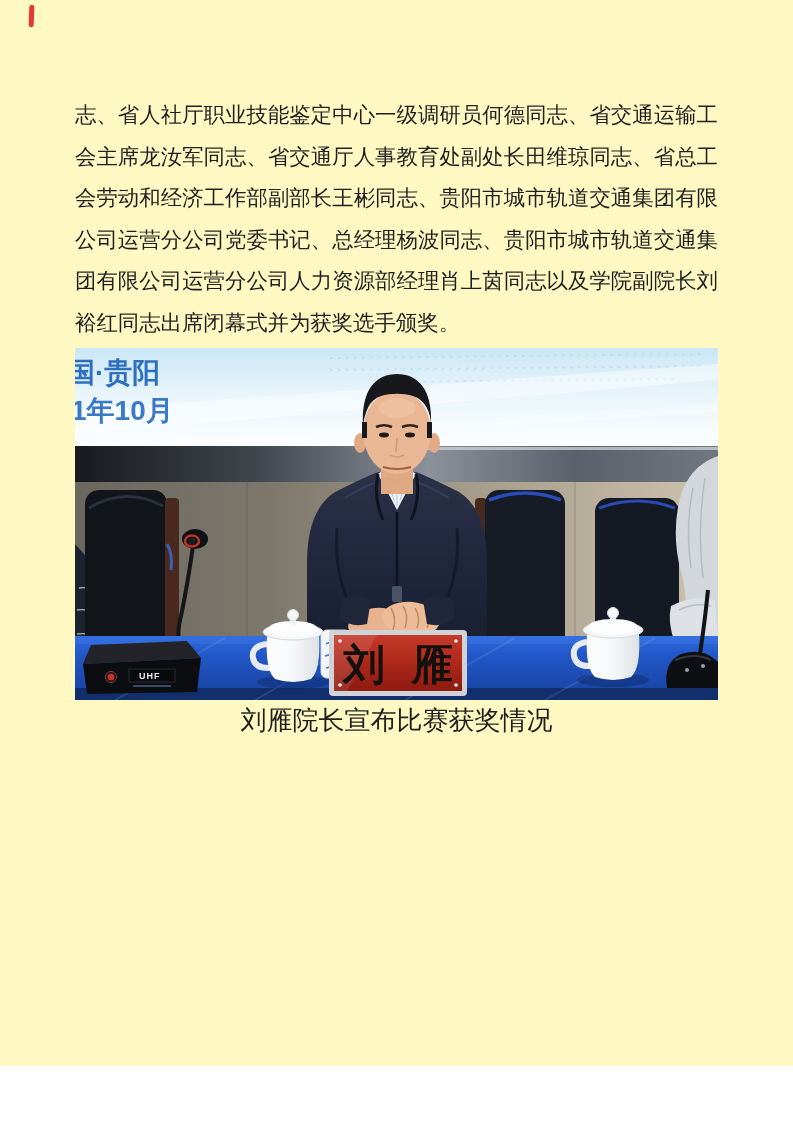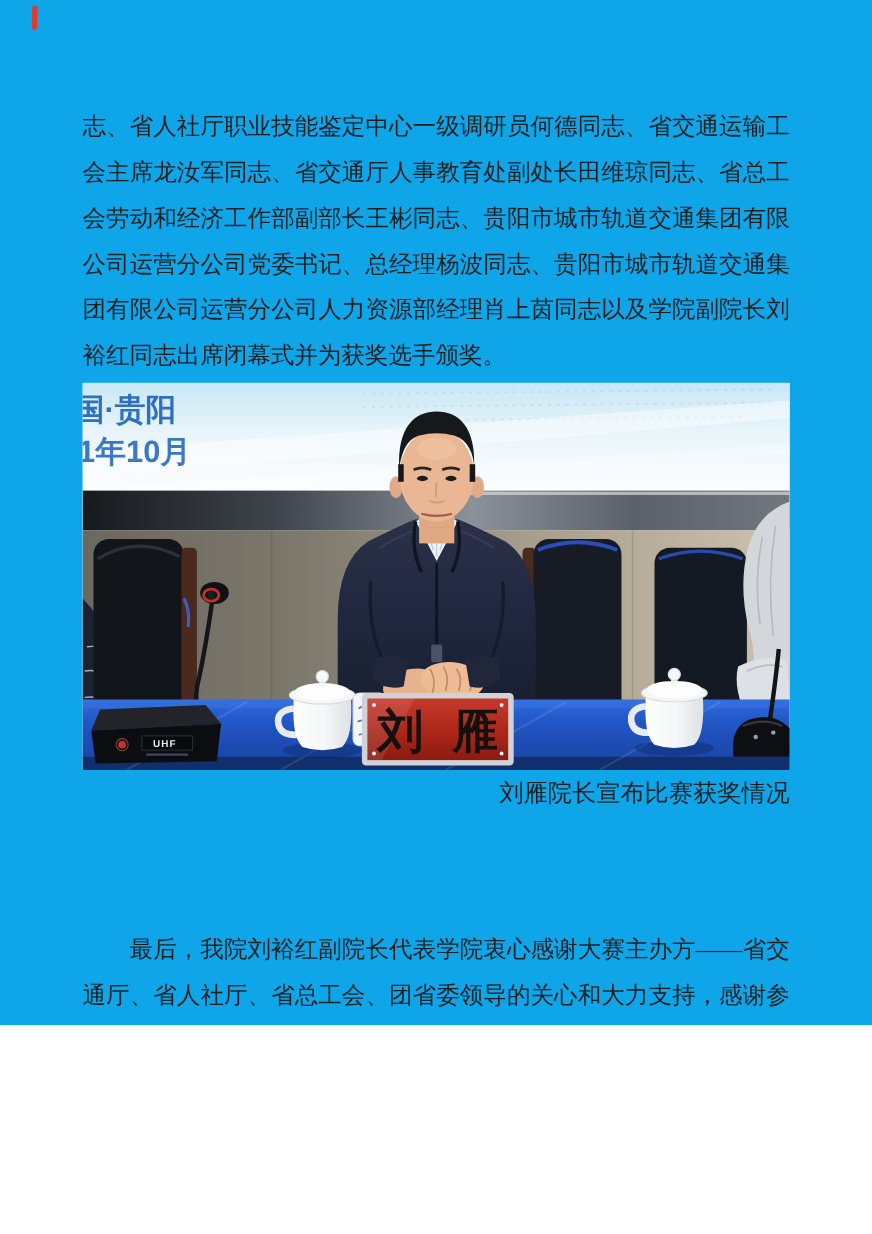--- a/index.html
+++ b/index.html
@@ -1,19 +1,19 @@
 <!DOCTYPE html>
 <html><head>
 <meta charset="utf-8">
 <style>
   html,body{margin:0;padding:0;background:#ffffff;}
   .page{
     position:relative;
-    width:793px;height:932px;
-    background:#0ea5e9;
+    width:793px;height:1066px;
+    background:#fef9c3;
     overflow:hidden;
     font-family:"Liberation Serif","DejaVu Serif",serif;
     color:#1f1f1f;
   }
   .red-mark{
     position:absolute;left:29px;top:5px;width:5px;height:22px;
     border-radius:2px;transform:rotate(2deg);
   }
   .doc-text{
     position:absolute;left:75px;width:643px;
@@ -24,21 +24,21 @@
   #p1{top:95px;}
   #p2{top:737px;text-indent:42.8px;}
   #p3{top:843px;text-indent:42.8px;}
   .photo{
     position:absolute;left:75px;top:348px;width:643px;height:352px;
     margin:0;overflow:hidden;background:#d7e8f3;text-align:right;
   }
   .photo svg{display:block;}
   .caption{
     position:absolute;left:75px;top:700px;width:643px;
-    text-align:right;font-size:22px;line-height:41.5px;color:#1f1f1f;
+    text-align:center;font-size:26px;line-height:41.5px;color:#1f1f1f;
   }
 </style>
 </head>
 <body>
 
 <div class="page">
 
   <div class="red-mark" style="background: rgb(229, 56, 46);"></div>
 
   <div class="doc-text" id="p1">志、省人社厅职业技能鉴定中心一级调研员何德同志、省交通运输工会主席龙汝军同志、省交通厅人事教育处副处长田维琼同志、省总工会劳动和经济工作部副部长王彬同志、贵阳市城市轨道交通集团有限公司运营分公司党委书记、总经理杨波同志、贵阳市城市轨道交通集团有限公司运营分公司人力资源部经理肖上茵同志以及学院副院长刘裕红同志出席闭幕式并为获奖选手颁奖。</div>
@@ -275,15 +275,14 @@
         <ellipse cx="538" cy="279" rx="25" ry="8" fill="#fdfdfe"></ellipse>
         <rect x="535" y="268" width="6" height="7" fill="#f2f4f6"></rect>
         <circle cx="538" cy="265" r="5.5" fill="#f6f7f8" stroke="#d8dcdf" stroke-width="1"></circle>
       </g>
     </svg>
   </figure>
 
   <div class="caption">刘雁院长宣布比赛获奖情况</div>
 
 
-  <div class="doc-text" id="p3">最后，我院刘裕红副院长代表学院衷心感谢大赛主办方——省交通厅、省人社厅、省总工会、团省委领导的关心和大力支持，感谢参赛单位、院校的积极组织参与、感谢郑州捷安高科股份有限公司和北京智联友道科技有限公司的技术支持。并宣布贵州技能大赛—第十三届全国交通运输行业职业技能大赛（城市轨道交通列车司机工种）贵</div>
 
 </div>
 
 </body></html>

